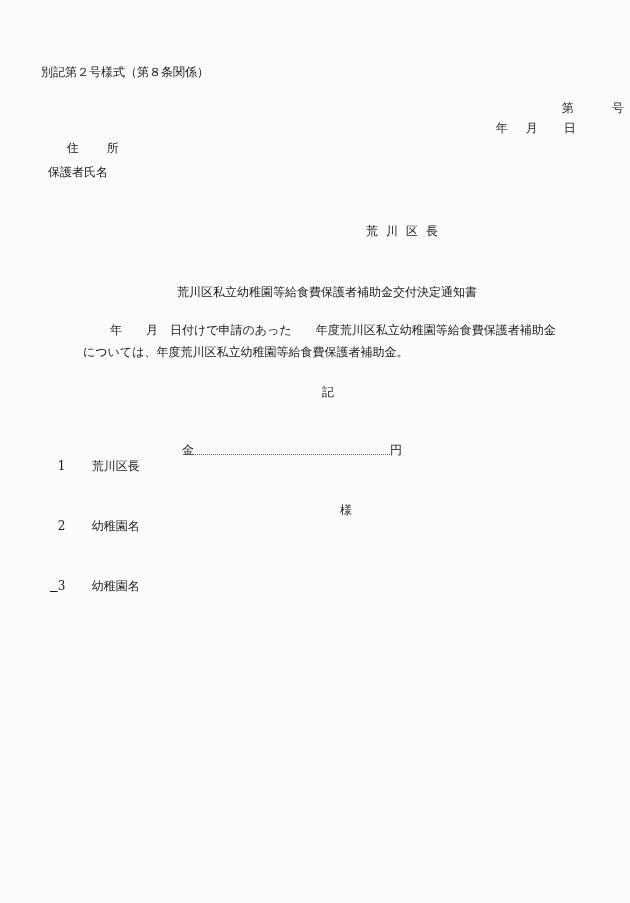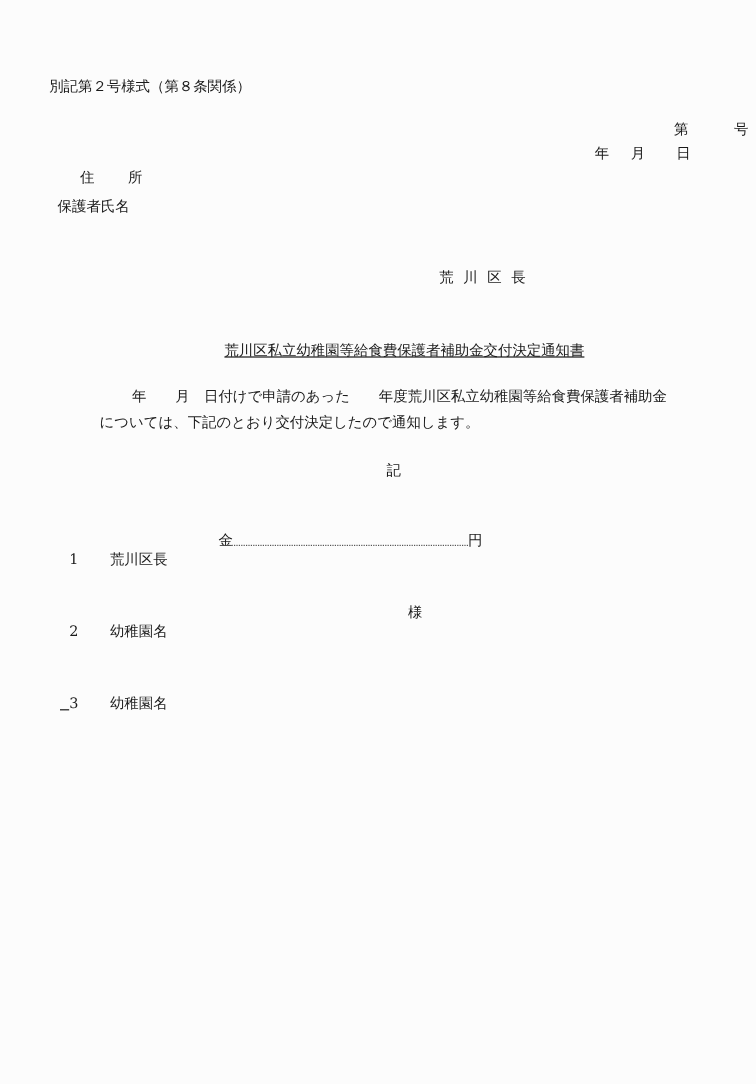--- a/index.html
+++ b/index.html
@@ -15,21 +15,21 @@
     .abs { position: absolute; white-space: pre; line-height: 16px; }
     .form-id { left: 41px; top: 64px; }
     .number-line { left: 528px; top: 84px; margin-left: 26px; }
     .number-line .n1 { display:inline-block; width: 50px; }
     .date-line { left: 488px; top: 104px; }
     .date-line span { display:inline-block; }
     .addr { left: 59px; top: 124px; }
     .addr .lbl1 { display:inline-block; width: 40px; }
     .guardian { left: 48px; top: 164px; }
     .issuer { left: 366px; top: 224px; letter-spacing: 8px; font-family: Liberation Mono, monospace; }
-    .title { left: 187px; top: 284px; text-decoration: underline; }
+    .title { left: 177px; top: 284px; }
     .body1 { left: 110px; top: 322px; text-align: center; }
     .body2 { left: 83px; top: 344px; }
     .ki { left: 322px; top: 384px; }
     .item { left: 50px; }
     .item .num { display:inline-block; width: 34px; }
     .item .label { display:inline-block; }
     .item1 { top: 442px; }
     .item2 { top: 502px; }
     .item3 { top: 562px; text-decoration: underline; }
     .amount { position: absolute; left: 182px; top: 442px; width: 220px; line-height: 16px; }
@@ -58,21 +58,21 @@
   <span class="lbl1">住</span><span>所</span>
 </div>
 
 <div class="abs guardian">保護者氏名</div>
 
 <div class="abs issuer">荒川区長</div>
 
 <div class="abs title">荒川区私立幼稚園等給食費保護者補助金交付決定通知書</div>
 
 <div class="abs body1">年　　月　日付けで申請のあった　　年度荒川区私立幼稚園等給食費保護者補助金</div>
-<div class="abs body2">については、下記のとおり交付決定したので通知します。</div>
+<div class="abs body2">については、年度荒川区私立幼稚園等給食費保護者補助金。</div>
 
 <div class="abs ki">記</div>
 
 <div class="abs item item1">
   <span class="num">1</span><span class="label">荒川区長</span>
 </div>
 <div class="amount">
   <span class="kin">金</span>
   <span class="dots"></span>
   <span class="yen">円</span>

